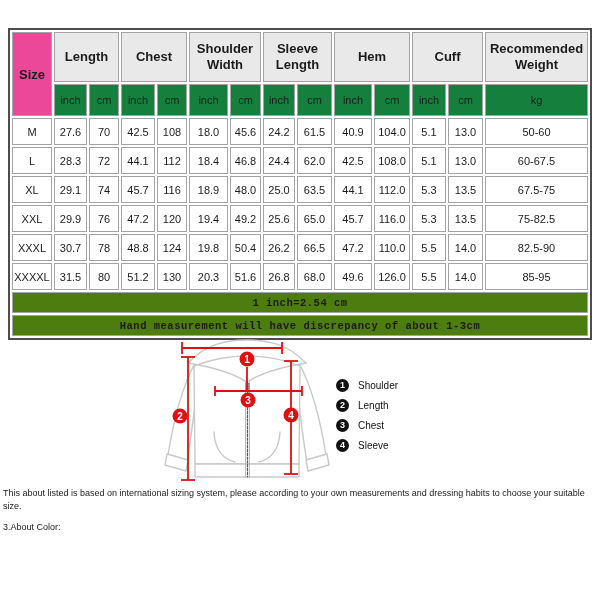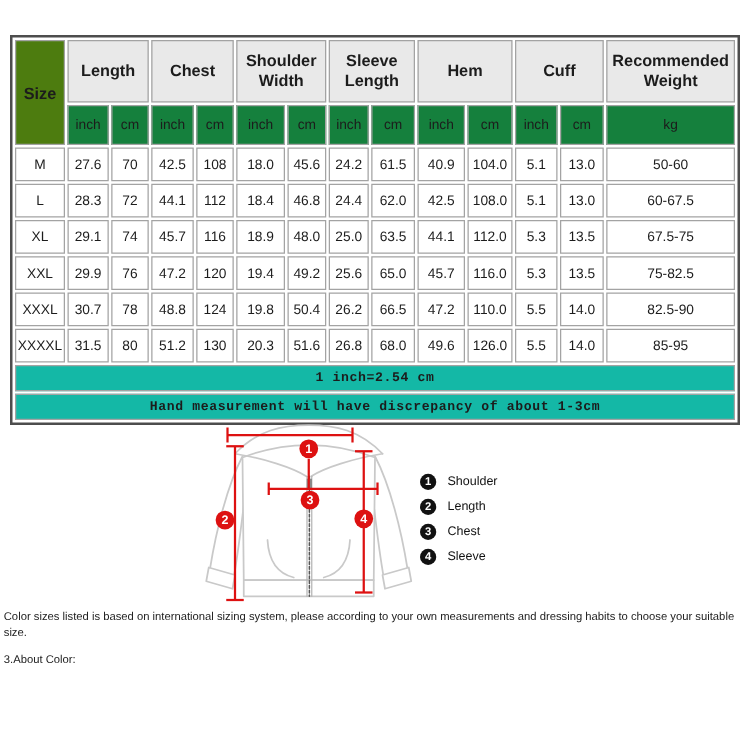--- a/index.html
+++ b/index.html
@@ -4,24 +4,24 @@
 <style>
   html,body{margin:0;padding:0;}
   body{width:600px;height:600px;background:#fff;font-family:"Liberation Sans",sans-serif;color:#1c1c1c;}
   #page{position:relative;width:600px;height:600px;overflow:hidden;background:#fff;}
 
   
   .chart-wrap{position:absolute;left:8px;top:28px;width:584px;}
   table.size-chart{border-collapse:separate;border-spacing:2px;border:2px solid #4d4d4d;background:#fff;width:584px;}
   table.size-chart th, table.size-chart td{border:1px solid #a3a3a3;text-align:center;vertical-align:middle;padding:0 1px;}
   th.grp{background:#e9e9e9;font-weight:bold;font-size:13px;height:48px;line-height:1.25;}
-  th.size-head{background:#4d7c0f;font-weight:bold;font-size:13px;}
+  th.size-head{background:#ec4899;font-weight:bold;font-size:13px;}
   th.unit{background:#15803d;font-weight:normal;font-size:11px;height:30px;}
   td.val{font-size:11px;height:25px;background:#fff;}
-  td.note{font-family:"Liberation Mono",monospace;font-weight:bold;font-size:10.5px;height:19px;background:#14b8a6;letter-spacing:.5px;}
+  td.note{font-family:"Liberation Mono",monospace;font-weight:bold;font-size:10.5px;height:19px;background:#4d7c0f;letter-spacing:.5px;}
 
   
   .diagram{position:absolute;left:152px;top:336px;width:200px;height:152px;}
   .legend{position:absolute;left:336px;top:379px;}
   .legend-item{display:flex;align-items:center;margin-bottom:7px;}
   .legend-num{display:inline-block;width:13px;height:13px;border-radius:50%;background:#111;color:#fff;font-size:9px;font-weight:bold;text-align:center;line-height:13px;}
   .legend-label{margin-left:9px;font-size:10px;color:#111;}
 
   
   .notes-area{position:absolute;left:3px;top:487px;width:595px;font-size:9px;line-height:13px;color:#222;}
@@ -259,21 +259,21 @@
       <span class="legend-label">Chest</span>
     </div>
     <div class="legend-item">
       <span class="legend-num">4</span>
       <span class="legend-label">Sleeve</span>
     </div>
   </div>
 
   <div class="notes-area">
     <div class="sec">
-      <p class="sec-body">Color sizes listed is based on international sizing system, please according to your own measurements and dressing habits to choose your suitable size.</p>
+      <p class="sec-body">This about listed is based on international sizing system, please according to your own measurements and dressing habits to choose your suitable size.</p>
     </div>
     <div class="sec">
       <p class="sec-heading">3.About Color:</p>
 
     </div>
   </div>
 
 </div>
 
 </body></html>

